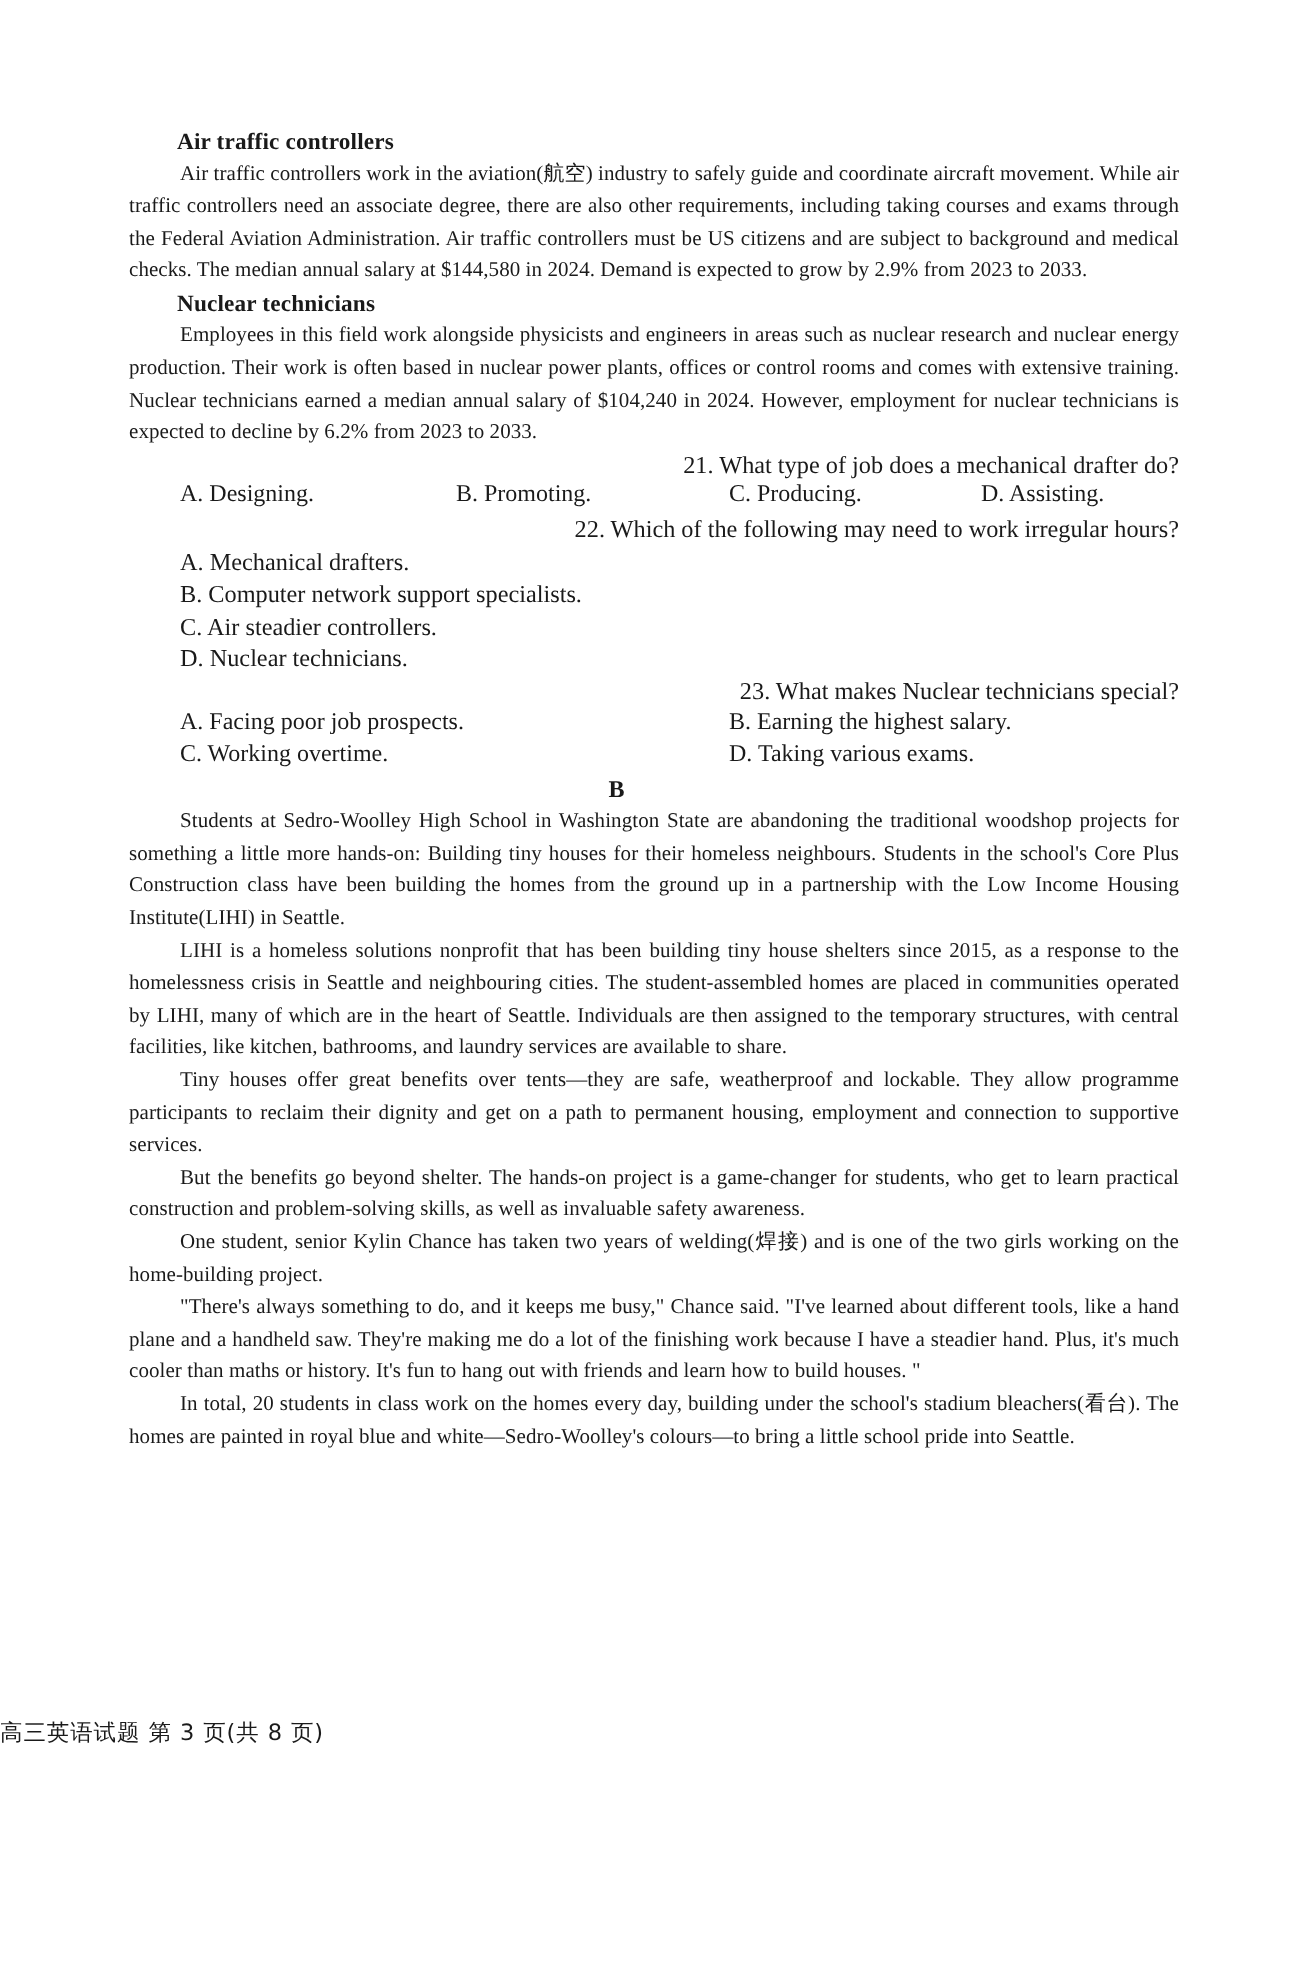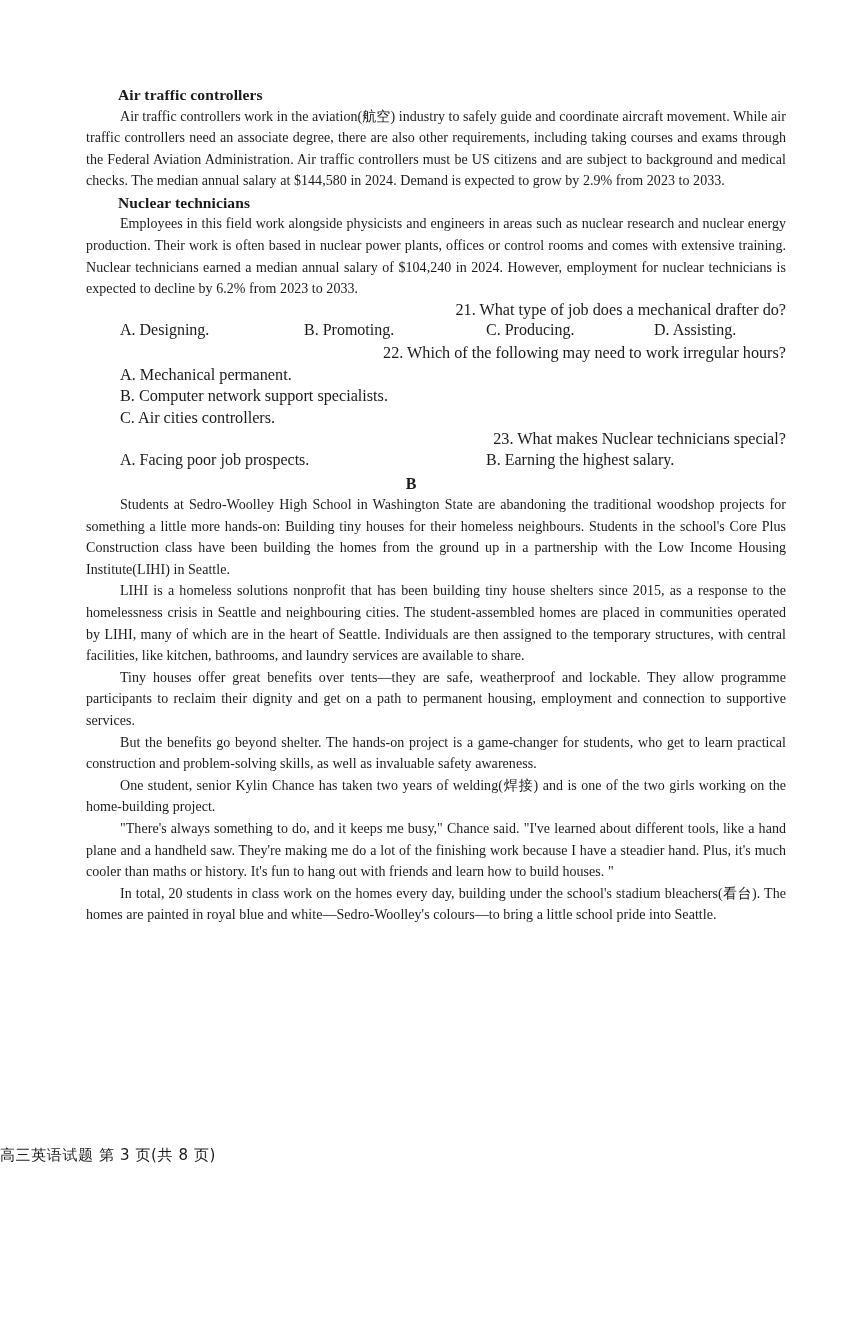--- a/index.html
+++ b/index.html
@@ -122,28 +122,33 @@
 
     <p class="qline">21. What type of job does a mechanical drafter do?</p>
     <div class="opt4">
       <span class="c1">A. Designing.</span>
       <span class="c2">B. Promoting.</span>
       <span class="c3">C. Producing.</span>
       <span class="c4">D. Assisting.</span>
     </div>
 
     <p class="qline">22. Which of the following may need to work irregular hours?</p>
-    <p class="opt-single">A. Mechanical permanent.</p>
+    <p class="opt-single">A. Mechanical drafters.</p>
     <p class="opt-single">B. Computer network support specialists.</p>
-    <p class="opt-single">C. Air cities controllers.</p>
+    <p class="opt-single">C. Air steadier controllers.</p>
+    <p class="opt-single">D. Nuclear technicians.</p>
 
     <p class="qline">23. What makes Nuclear technicians special?</p>
     <div class="opt2">
       <span class="h1">A. Facing poor job prospects.</span>
       <span class="h2">B. Earning the highest salary.</span>
+    </div>
+    <div class="opt2">
+      <span class="h1">C. Working overtime.</span>
+      <span class="h2">D. Taking various exams.</span>
     </div>
 
     <p class="section-letter">B</p>
 
     <p class="para">Students at Sedro-Woolley High School in Washington State are abandoning the traditional woodshop projects for something a little more hands-on: Building tiny houses for their homeless neighbours. Students in the school's Core Plus Construction class have been building the homes from the ground up in a partnership with the Low Income Housing Institute(LIHI) in Seattle.</p>
     <p class="para">LIHI is a homeless solutions nonprofit that has been building tiny house shelters since 2015, as a response to the homelessness crisis in Seattle and neighbouring cities. The student-assembled homes are placed in communities operated by LIHI, many of which are in the heart of Seattle. Individuals are then assigned to the temporary structures, with central facilities, like kitchen, bathrooms, and laundry services are available to share.</p>
     <p class="para">Tiny houses offer great benefits over tents—they are safe, weatherproof and lockable. They allow programme participants to reclaim their dignity and get on a path to permanent housing, employment and connection to supportive services.</p>
     <p class="para">But the benefits go beyond shelter. The hands-on project is a game-changer for students, who get to learn practical construction and problem-solving skills, as well as invaluable safety awareness.</p>
     <p class="para">One student, senior Kylin Chance has taken two years of welding(焊接) and is one of the two girls working on the home-building project.</p>
     <p class="para">"There's always something to do, and it keeps me busy," Chance said. "I've learned about different tools, like a hand plane and a handheld saw. They're making me do a lot of the finishing work because I have a steadier hand. Plus, it's much cooler than maths or history. It's fun to hang out with friends and learn how to build houses. "</p>

